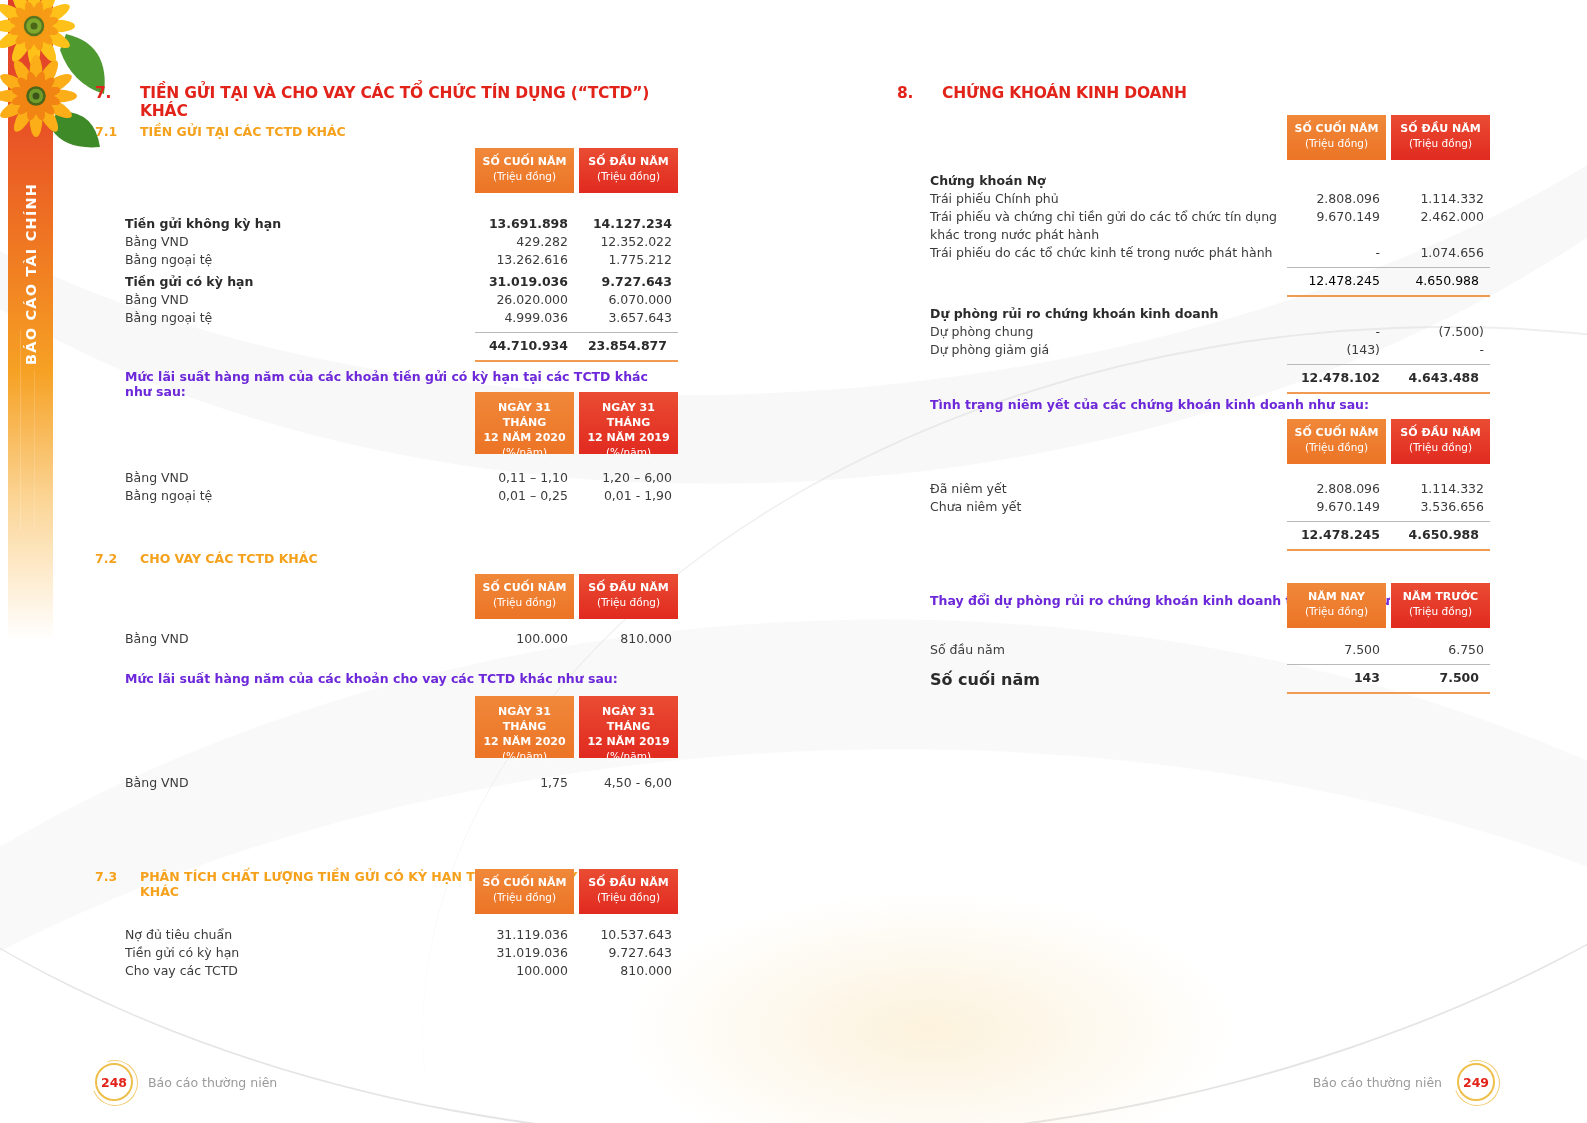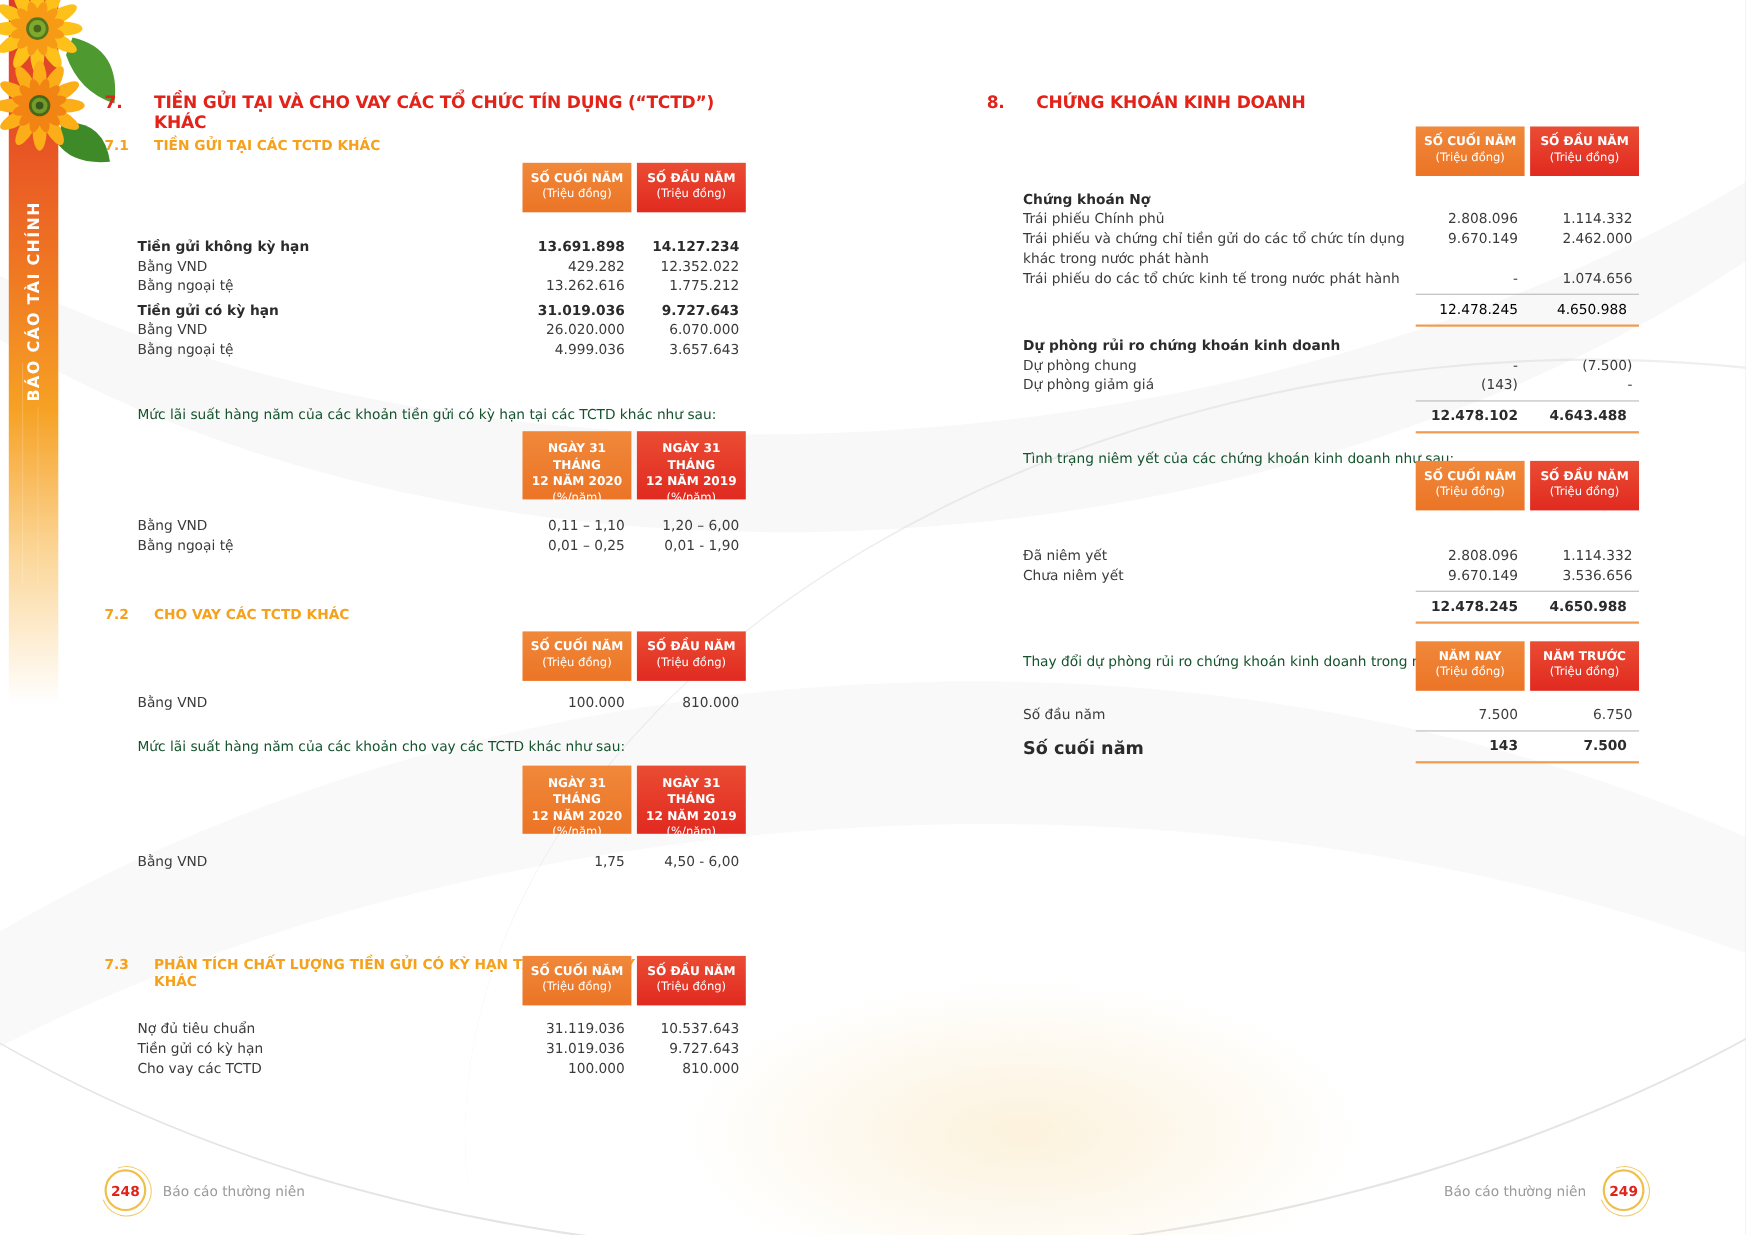--- a/index.html
+++ b/index.html
@@ -73,21 +73,21 @@
   .b { font-weight:bold; color:#2b2b2b; }
   .gap { margin-top:4px; }
   .totrow { display:flex; align-items:flex-end; margin-top:5px; }
   .totrow .lbl { flex:1; padding-left:30px; padding-bottom:5px; }
   #rightcol .totrow .lbl { padding-left:35px; }
   .totbox { flex:none; width:203px; display:flex;
             border-top:1px solid #b9b9b9; border-bottom:2px solid #f09a52;
             padding:4px 0 5px; }
   .totbox .val { width:99px; flex:none; text-align:right; padding-right:6px;
                  font-size:12.5px; line-height:18px; }
-  .note { font-size:12.5px; color:#14532d; padding-left:30px; }
+  .note { font-size:12.5px; color:#6d28d9; padding-left:30px;font-weight:bold; }
   #rightcol .note { padding-left:35px; }
 
   
   .footer { position:absolute; top:1060px; display:flex; align-items:center; gap:15px; height:44px; }
   .footer.fl { left:95px; }
   .footer.fr { right:92px; }
   .badge { position:relative; width:38px; height:38px; border-radius:50%;
            border:2px solid #efbf4b; display:flex; align-items:center; justify-content:center; }
   .badge::before { content:""; position:absolute; left:-5px; top:-5px; width:44px; height:44px;
            border-radius:50%; border:1px solid rgba(239,191,75,0.8);
@@ -235,20 +235,27 @@
       <div class="trow">
         <div class="lbl">Bằng VND</div>
         <div class="val">26.020.000</div>
         <div class="val">6.070.000</div>
       </div>
       <div class="trow">
         <div class="lbl">Bằng ngoại tệ</div>
         <div class="val">4.999.036</div>
         <div class="val">3.657.643</div>
       </div>
+      <div class="totrow">
+        <div class="lbl"></div>
+        <div class="totbox">
+          <div class="val b">44.710.934</div>
+          <div class="val b">23.854.877</div>
+        </div>
+      </div>
     </div>
 
     <div class="blk note" style="top:369px;">Mức lãi suất hàng năm của các khoản tiền gửi có kỳ hạn tại các TCTD khác như sau:</div>
 
     <div class="blk boxrow" style="top:392px;">
       <div class="box h3 orange">
         <div class="b1">NGÀY 31 THÁNG</div>
         <div class="b1">12 NĂM 2020</div>
         <div class="b2">(%/năm)</div>
       </div>
@@ -417,34 +424,34 @@
       </div>
       <div class="totrow">
         <div class="lbl"></div>
         <div class="totbox">
           <div class="val b">12.478.102</div>
           <div class="val b">4.643.488</div>
         </div>
       </div>
     </div>
 
-    <div class="blk note" style="top:409px;">Tình trạng niêm yết của các chứng khoán kinh doanh như sau:</div>
+    <div class="blk note" style="top:397px;">Tình trạng niêm yết của các chứng khoán kinh doanh như sau:</div>
 
     <div class="blk boxrow" style="top:419px;">
       <div class="box h2 orange">
         <div class="b1">SỐ CUỐI NĂM</div>
         <div class="b2">(Triệu đồng)</div>
       </div>
       <div class="box h2 red">
         <div class="b1">SỐ ĐẦU NĂM</div>
         <div class="b2">(Triệu đồng)</div>
       </div>
     </div>
 
-    <div class="blk" style="top:496px;">
+    <div class="blk" style="top:480px;">
       <div class="trow">
         <div class="lbl">Đã niêm yết</div>
         <div class="val">2.808.096</div>
         <div class="val">1.114.332</div>
       </div>
       <div class="trow">
         <div class="lbl">Chưa niêm yết</div>
         <div class="val">9.670.149</div>
         <div class="val">3.536.656</div>
       </div>

